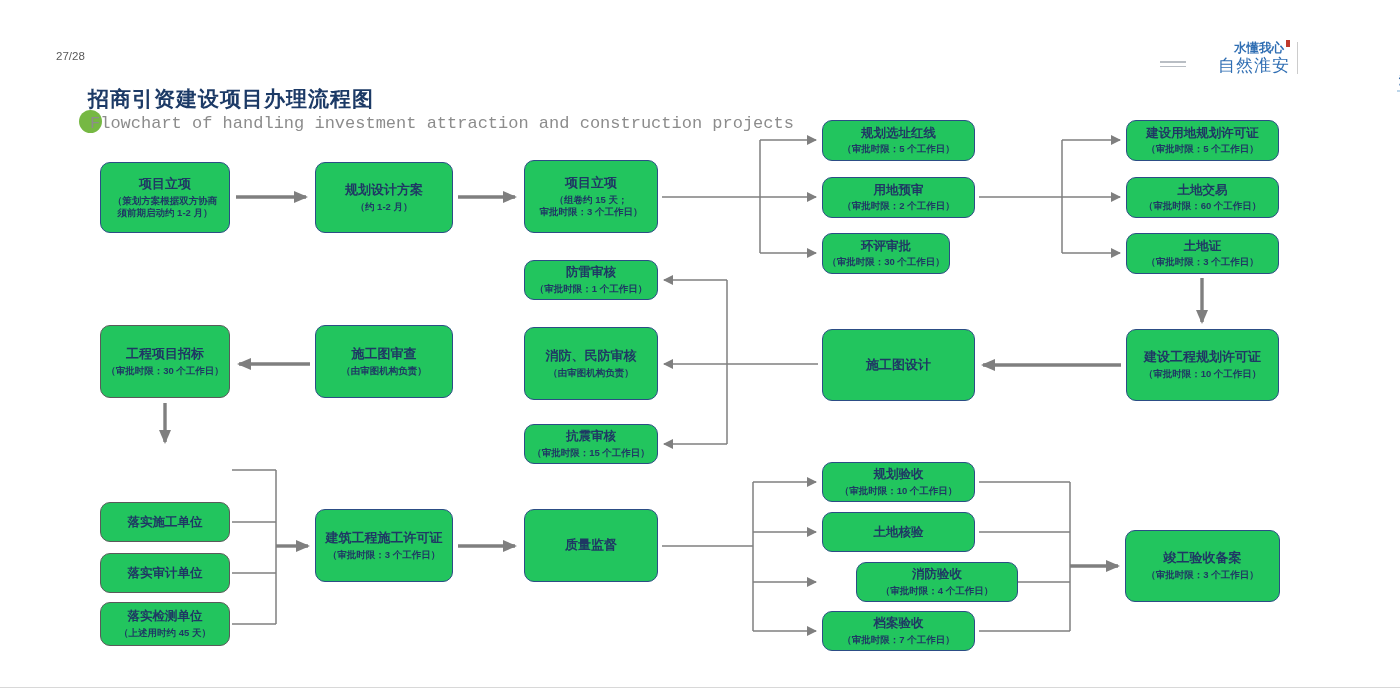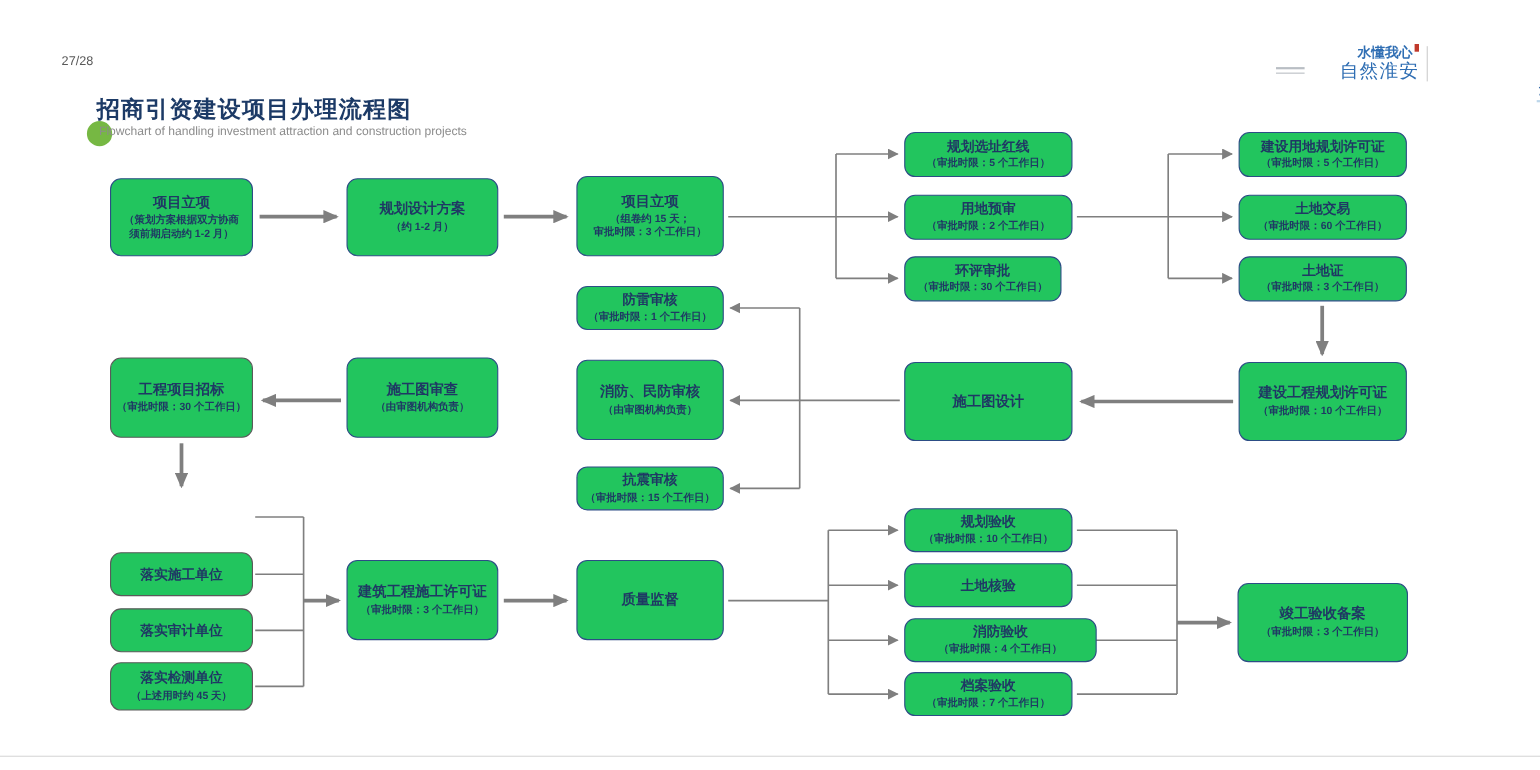--- a/index.html
+++ b/index.html
@@ -1,21 +1,21 @@
 <!DOCTYPE html>
 <html><head>
 <meta charset="utf-8">
 <style>
   html,body{margin:0;padding:0;background:#fff;}
   #stage{position:relative;width:1400px;height:700px;background:#ffffff;overflow:hidden;
          font-family:"Liberation Sans","DejaVu Sans",sans-serif;}
   .page-num{position:absolute;left:56px;top:50px;font-size:11.5px;color:#595959;}
   .title{position:absolute;left:88px;top:85px;font-family:"DejaVu Serif","Liberation Serif",serif;
          font-weight:700;font-size:21px;color:#1c3a66;letter-spacing:1px;z-index:2;}
-  .subtitle{position:absolute;left:90px;top:114px;font-size:11px;color:#8c8c8c;z-index:2;}
+  .subtitle{position:absolute;left:90px;top:114px;font-size:17px;color:#8c8c8c;z-index:2;font-family:Liberation Mono, monospace;}
   .green-dot{position:absolute;left:79px;top:110px;width:23px;height:23px;border-radius:50%;
          background:#76b843;z-index:1;}
   
   .slogan{position:absolute;left:1188px;top:40px;width:102px;text-align:right;line-height:1.15;z-index:2;}
   .slogan .l1{font-size:12.5px;font-weight:700;color:#2f6eb3;font-family:"DejaVu Serif","Liberation Serif",serif;}
   .slogan .l1 .seal{display:inline-block;width:4px;height:7px;background:#c0392b;margin-left:2px;vertical-align:super;}
   .slogan .l2{font-size:17px;color:#2f6eb3;letter-spacing:1px;font-family:"DejaVu Serif","Liberation Serif",serif;}
   .slogan-ticks{position:absolute;left:1160px;top:58px;width:26px;z-index:2;}
   .slogan-ticks i{display:block;height:1.5px;background:#b9bec4;margin:3px 0;}
   .logo-sep{position:absolute;left:1297px;top:42px;width:1px;height:32px;background:#cccccc;}
@@ -137,21 +137,21 @@
 审批时限：3 个工作日）</div>
   </div>
   <div class="box sm" style="left:822px;top:120px;width:153px;height:41px">
     <div class="bt">规划选址红线</div>
     <div class="bs">（审批时限：5 个工作日）</div>
   </div>
   <div class="box sm" style="left:822px;top:177px;width:153px;height:41px">
     <div class="bt">用地预审</div>
     <div class="bs">（审批时限：2 个工作日）</div>
   </div>
-  <div class="box sm" style="left:822px;top:233px;width:143px;height:41px">
+  <div class="box sm" style="left:822px;top:233px;width:128px;height:41px">
     <div class="bt">环评审批</div>
     <div class="bs">（审批时限：30 个工作日）</div>
   </div>
   <div class="box sm" style="left:1126px;top:120px;width:153px;height:41px">
     <div class="bt">建设用地规划许可证</div>
     <div class="bs">（审批时限：5 个工作日）</div>
   </div>
   <div class="box sm" style="left:1126px;top:177px;width:153px;height:41px">
     <div class="bt">土地交易</div>
     <div class="bs">（审批时限：60 个工作日）</div>
@@ -211,21 +211,21 @@
 
   </div>
   <div class="box sm" style="left:822px;top:462px;width:153px;height:40px">
     <div class="bt">规划验收</div>
     <div class="bs">（审批时限：10 个工作日）</div>
   </div>
   <div class="box sm" style="left:822px;top:512px;width:153px;height:40px">
     <div class="bt">土地核验</div>
 
   </div>
-  <div class="box sm" style="left:822px;top:562px;width:175px;height:40px">
+  <div class="box sm" style="left:856px;top:562px;width:162px;height:40px">
     <div class="bt">消防验收</div>
     <div class="bs">（审批时限：4 个工作日）</div>
   </div>
   <div class="box sm" style="left:822px;top:611px;width:153px;height:40px">
     <div class="bt">档案验收</div>
     <div class="bs">（审批时限：7 个工作日）</div>
   </div>
   <div class="box" style="left:1125px;top:530px;width:155px;height:72px">
     <div class="bt">竣工验收备案</div>
     <div class="bs">（审批时限：3 个工作日）</div>

